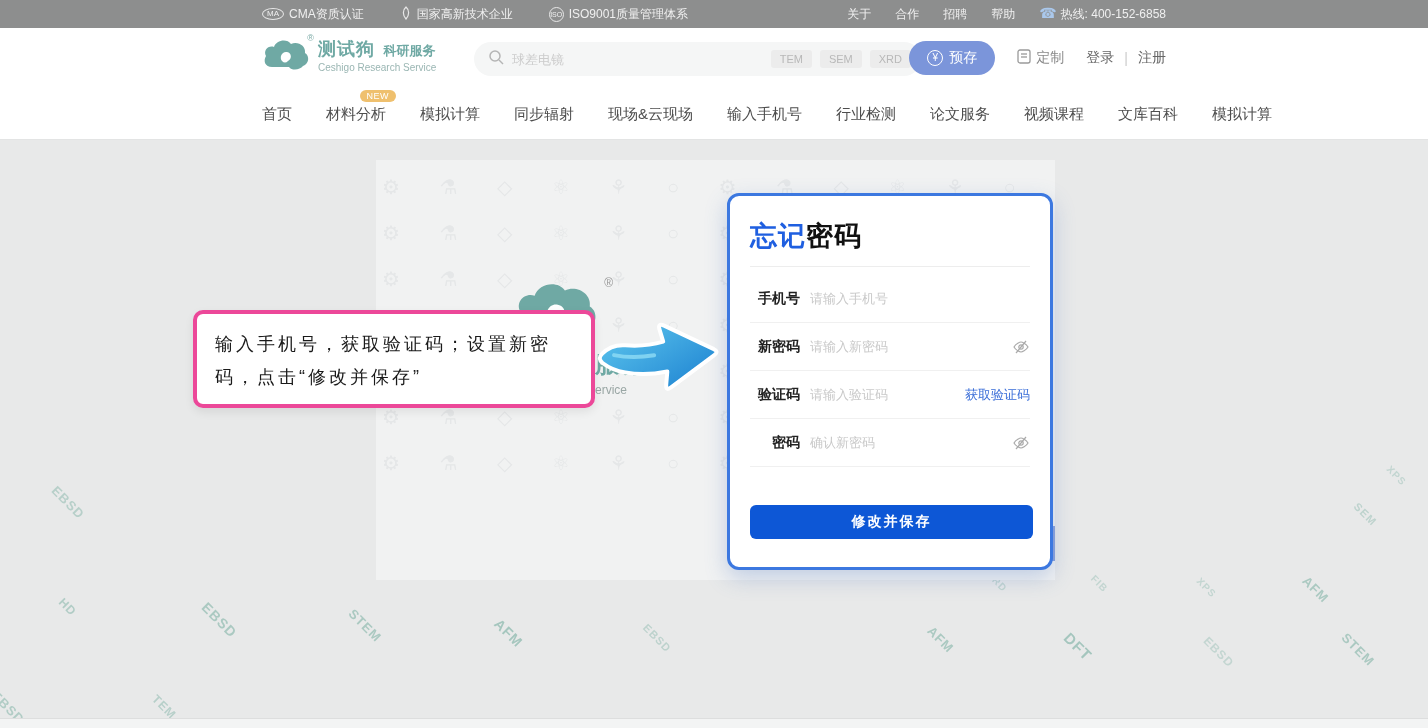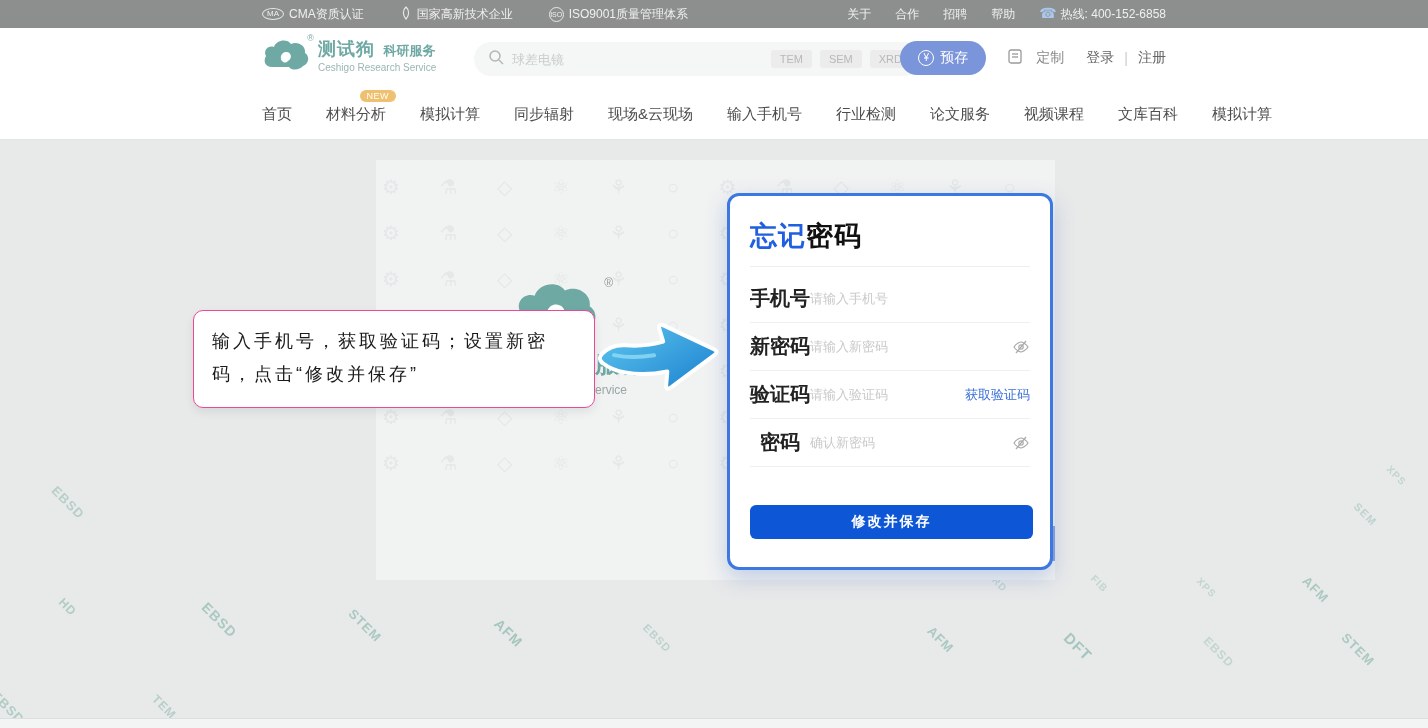--- a/index.html
+++ b/index.html
@@ -27,21 +27,21 @@
 
   .search { position:absolute; left:474px; top:14px; width:447px; height:34px; background:#f5f6f6; border-radius:17px; display:flex; align-items:center; padding:0 10px 0 14px; }
   .search input { flex:1; border:none; background:transparent; outline:none; font-size:13px; color:#666; font-family:"Liberation Sans",sans-serif; }
   .search input::placeholder { color:#cccccc; }
   .search-tags { display:flex; gap:8px; }
   .search-tag { background:#ececec; color:#b8b8b8; font-size:11px; padding:3px 9px; border-radius:3px; cursor:pointer; }
 
   .hdr-actions { position:absolute; right:262px; top:13px; display:flex; align-items:center; gap:22px; }
   .btn-prepay { display:flex; align-items:center; gap:6px; background:#7b95da; color:#fff; font-size:14px; border:none; border-radius:17px; height:34px; padding:0 18px; cursor:pointer; font-family:"Liberation Sans",sans-serif; }
   .prepay-circ { display:inline-block; width:16px; height:16px; border:1px solid #ffffff; border-radius:50%; font-size:10px; line-height:14px; text-align:center; }
-  .btn-custom { display:flex; align-items:center; gap:14px; background:none; border:none; color:#8a8a8a; font-size:14px; cursor:pointer; font-family:"Liberation Sans",sans-serif; }
+  .btn-custom { display:flex; align-items:center; gap:5px; background:none; border:none; color:#8a8a8a; font-size:14px; cursor:pointer; font-family:"Liberation Sans",sans-serif; }
   .login-reg { display:flex; align-items:center; gap:10px; color:#666; font-size:14px; }
   .login-reg .sep { color:#cccccc; }
   .login-reg span { cursor:pointer; }
 
   
   .nav { position:absolute; left:0; top:90px; width:1428px; height:50px; background:#ffffff; border-bottom:1px solid #e3e4e4; display:flex; align-items:center; padding-left:262px; gap:34px; }
   .nav-item { position:relative; color:#4d4d4d; font-size:15px; white-space:nowrap; cursor:pointer; }
   .nav-badge { position:absolute; top:-15px; right:-10px; background:#efc06e; color:#ffffff; font-size:9px; padding:1px 7px; border-radius:8px; letter-spacing:.5px; }
 
   
@@ -58,29 +58,29 @@
 
   .btn-haslogin { position:absolute; left:410px; top:366px; width:271px; height:35px; background:#8ca3dc; color:#ffffff; font-size:15px; border:none; border-radius:2px; cursor:pointer; font-family:"Liberation Sans",sans-serif; }
 
   
   .modal { position:absolute; left:727px; top:53px; width:326px; height:377px; background:#ffffff; border:3px solid #3c78e0; border-radius:12px; box-shadow:0 8px 22px rgba(70,110,190,.28); padding:22px 20px 0 20px; }
   .modal-title { font-size:27px; font-weight:bold; letter-spacing:1px; }
   .mt-blue { color:#1f5fe0; }
   .mt-dark { color:#111111; }
   .modal-divider { height:1px; background:#ededed; margin-top:12px; }
   .frow { display:flex; align-items:center; height:48px; border-bottom:1px solid #f0f0f0; }
-  .flabel { width:50px; text-align:right; font-size:20px; font-weight:bold; color:#222; margin-right:10px; white-space:nowrap; }
+  .flabel { width:50px; text-align:right; font-size:14px; font-weight:bold; color:#222; margin-right:10px; white-space:nowrap; }
   .finput { flex:1; border:none; outline:none; font-size:13px; color:#666; background:transparent; min-width:0; font-family:"Liberation Sans",sans-serif; }
   .finput::placeholder { color:#c9c9c9; }
   .f-action { color:#3a6ed8; font-size:13px; white-space:nowrap; cursor:pointer; }
   .eye { width:18px; height:18px; cursor:pointer; flex:none; }
   .btn-submit { position:absolute; left:20px; bottom:28px; width:283px; height:34px; background:#0d57d6; color:#ffffff; font-size:14px; font-weight:bold; border:none; border-radius:6px; cursor:pointer; letter-spacing:2px; font-family:"Liberation Sans",sans-serif; }
 
   
-  .callout { position:absolute; left:193px; top:170px; width:402px; height:98px; background:#ffffff; border:1px solid #ec4899; border-radius:10px; padding:14px 18px; box-shadow:0 4px 10px rgba(0,0,0,.08); z-index:6; }
+  .callout { position:absolute; left:193px; top:170px; width:402px; height:98px; background:#ffffff; border:4px solid #ec4899; border-radius:10px; padding:14px 18px; box-shadow:0 4px 10px rgba(0,0,0,.08); z-index:6; }
   .callout p { font-size:18px; color:#1a1a1a; line-height:1.85; letter-spacing:3px; }
   .arrow-wrap { position:absolute; left:596px; top:168px; width:126px; height:90px; transform:rotate(-4deg); z-index:6; }
 
   .footer-strip { position:absolute; left:0; top:718px; width:1428px; height:10px; background:#f3f4f4; border-top:1px solid #dddede; }
 </style>
 </head>
 <body>
 
 <div class="topbar">
   <div class="topbar-left">

